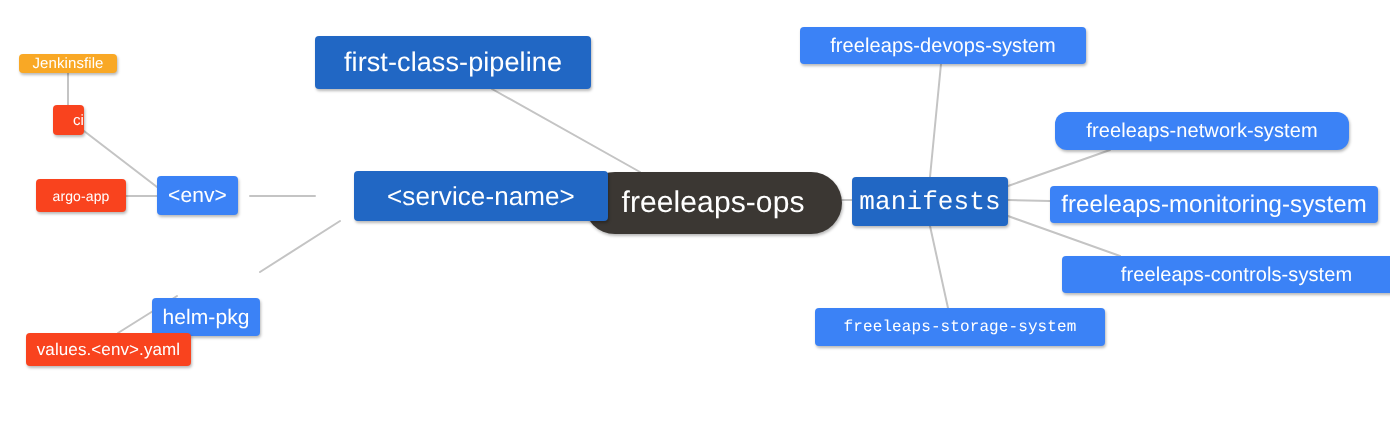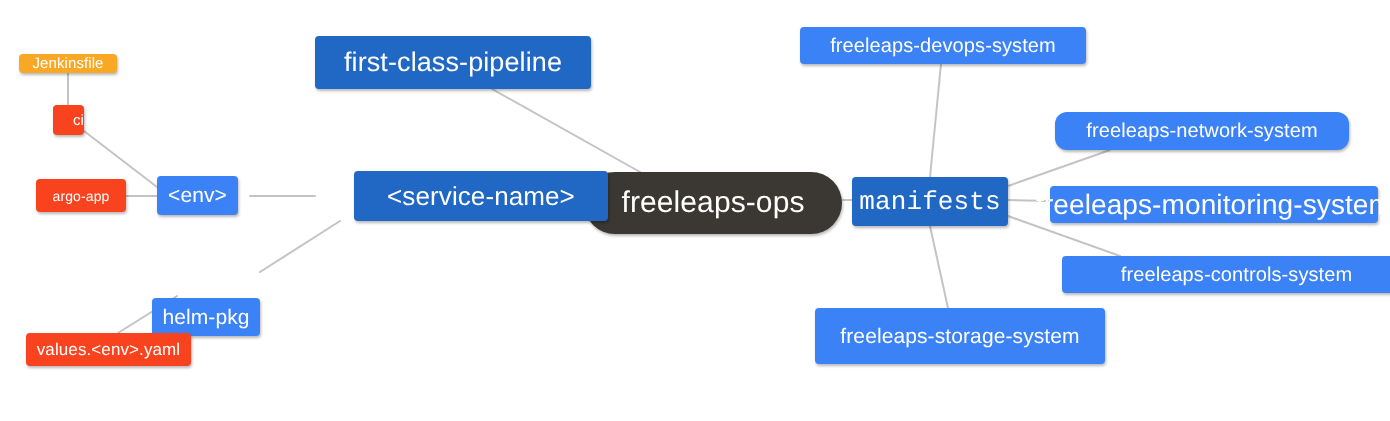--- a/index.html
+++ b/index.html
@@ -70,17 +70,17 @@
       <div class="node c-blue" style="left: 315px; top: 171px; width: 254px; height: 50px; font-size: 26px; margin-left: 39px;">&lt;service-name&gt;</div>
       <div class="node c-blue" style="left: 852px; top: 177px; width: 156px; height: 49px; font-size: 26px; font-family: Liberation Mono, monospace;">manifests</div>
       <div class="node c-green" style="left: 157px; top: 176px; width: 81px; height: 39px; font-size: 21px;">&lt;env&gt;</div>
       <div class="node c-green" style="left: 152px; top: 258px; width: 108px; height: 38px; font-size: 21px; margin-top: 40px;">helm-pkg</div>
       <div class="node c-red" style="left: 53px; top: 105px; width: 31px; height: 30px; font-size: 15px; padding-left: 20px;">ci</div>
       <div class="node c-red" style="left: 36px; top: 179px; width: 90px; height: 33px; font-size: 14px;">argo-app</div>
       <div class="node c-red" style="left: 26px; top: 333px; width: 165px; height: 33px; font-size: 17px;">values.&lt;env&gt;.yaml</div>
       <div class="node c-orange" style="left: 19px; top: 26px; width: 98px; height: 19px; font-size: 15px; margin-top: 28px;">Jenkinsfile</div>
       <div class="node c-green" style="left: 800px; top: 27px; width: 286px; height: 37px; font-size: 20px;">freeleaps-devops-system</div>
       <div class="node c-green" style="left: 1055px; top: 112px; width: 294px; height: 38px; font-size: 20px; border-radius: 12px;">freeleaps-network-system</div>
-      <div class="node c-green" style="left: 1050px; top: 186px; width: 328px; height: 37px; font-size: 28px;">freeleaps-monitoring-system</div>
+      <div class="node c-green" style="left: 1050px; top: 186px; width: 328px; height: 37px; font-size: 24px;">freeleaps-monitoring-system</div>
       <div class="node c-green" style="left: 1062px; top: 256px; width: 349px; height: 37px; font-size: 20px;">freeleaps-controls-system</div>
-      <div class="node c-green" style="left: 815px; top: 308px; width: 290px; height: 56px; font-size: 21px;">freeleaps-storage-system</div>
+      <div class="node c-green" style="left: 815px; top: 308px; width: 290px; height: 38px; font-size: 16px; font-family: Liberation Mono, monospace;">freeleaps-storage-system</div>
     </div>
 </div>
 
 </body></html>

